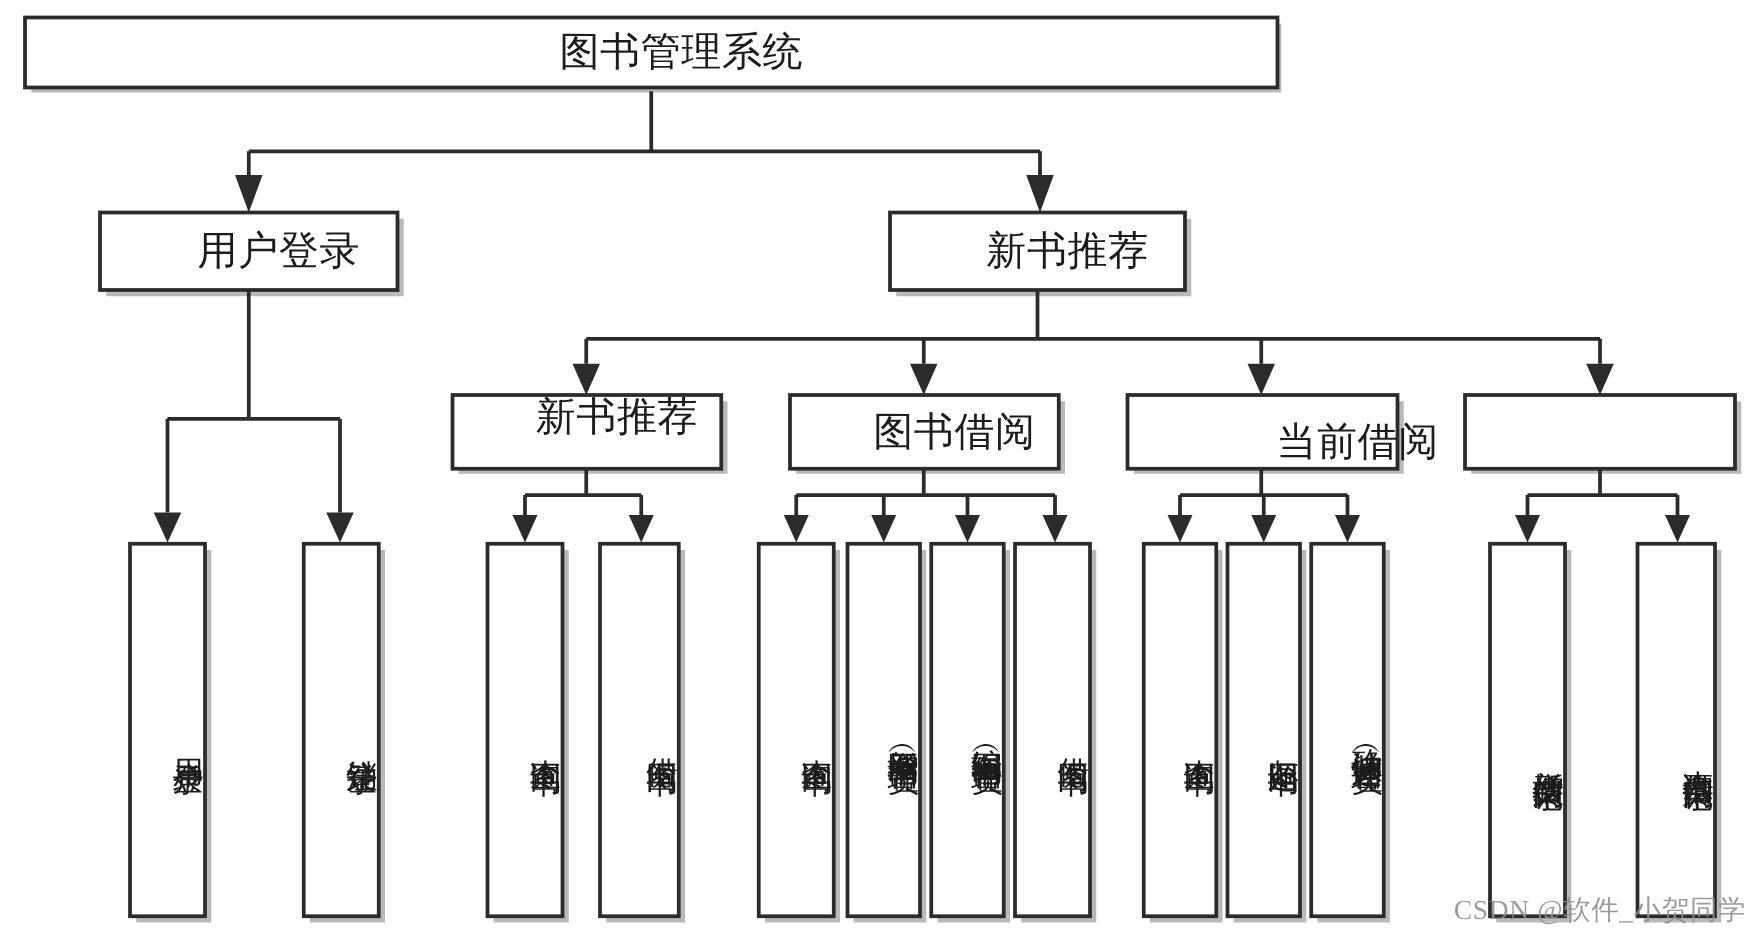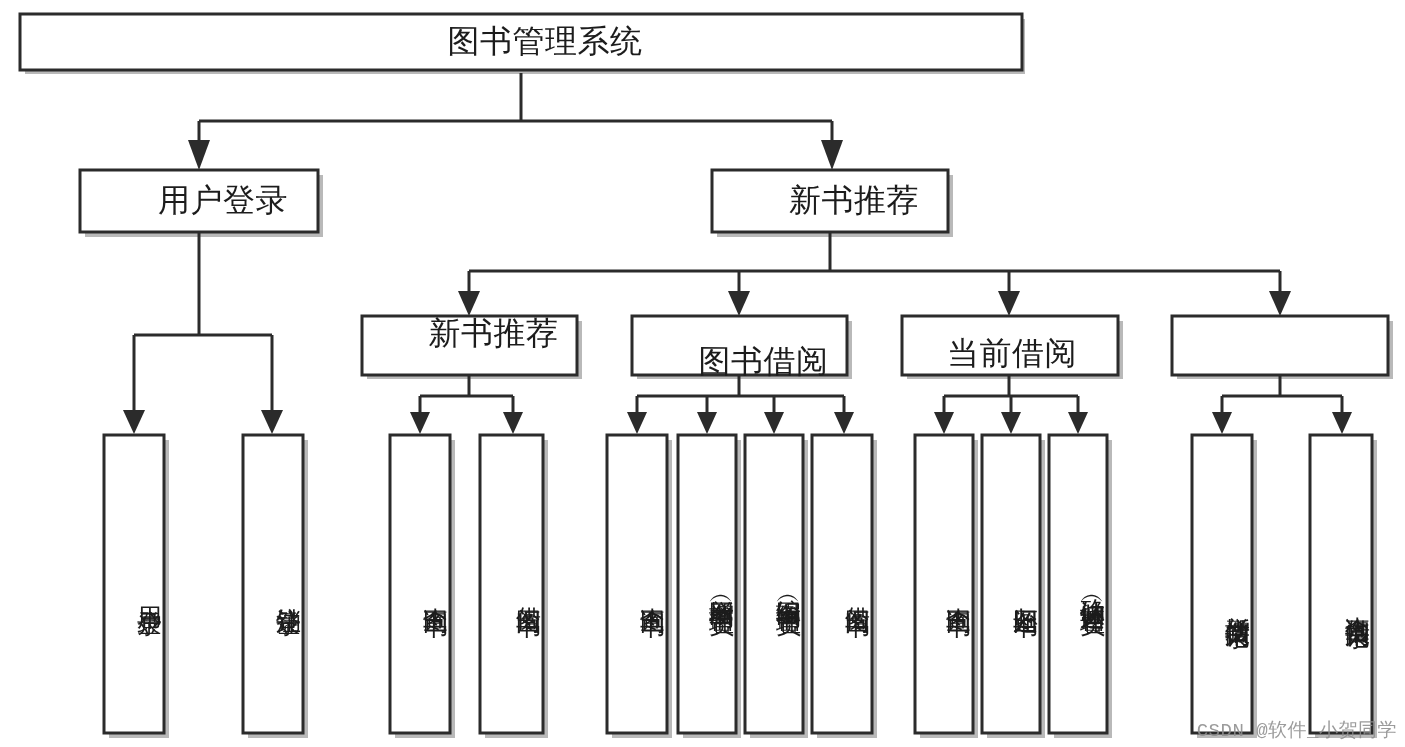--- a/index.html
+++ b/index.html
@@ -67,24 +67,24 @@
     line-height: 1.12;
     letter-spacing: 2px;
     padding-top: 14px;
     align-items: flex-start;
     justify-content: center;
   }
   .watermark {
     position: absolute;
     right: 8px;
     bottom: 4px;
-    font-size: 19px;
+    font-size: 22px;
     color: #8e8e8e;
     opacity: 0.88;
-    font-family: Liberation Mono, monospace;
+    font-family: Liberation Serif, serif;
     white-space: nowrap;
     letter-spacing: 0.5px;
   }
 </style>
 </head>
 <body>
 
 <div id="diagram-root">
 
   <svg id="flow-svg" viewBox="0 0 1405 747">
@@ -215,23 +215,23 @@
   </svg>
 
   <div class="node-label label-horizontal" style="left:20px; top:14px; width:1002px; height:56px;">图书管理系统</div>
 
   <div class="node-label label-horizontal" style="left:80px; top:170px; width:238px; height:62px;">用户登录</div>
 
   <div class="node-label label-horizontal" style="left:712px; top:170px; width:236px; height:62px;">新书推荐</div>
 
   <div class="node-label label-horizontal" style="left:362px; top:304px; width:215px; height:59px;">新书推荐</div>
 
-  <div class="node-label label-horizontal" style="left:632px; top:332px; width:215px; height:59px;">图书借阅</div>
-
-  <div class="node-label label-horizontal" style="left:880px; top:316px; width:216px; height:75px;">当前借阅</div>
+  <div class="node-label label-horizontal" style="left:632px; top:316px; width:215px; height:59px;">图书借阅</div>
+
+  <div class="node-label label-horizontal" style="left:954px; top:316px; width:216px; height:75px;">当前借阅</div>
 
 
   <div class="node-label label-vertical" style="left:104px; top:435px; width:60px; height:298px;">用户登录</div>
   <div class="node-label label-vertical" style="left:243px; top:435px; width:60px; height:298px;">注销登录</div>
 
   <div class="node-label label-vertical" style="left:390px; top:435px; width:60px; height:298px;">查询图书</div>
   <div class="node-label label-vertical" style="left:480px; top:435px; width:63px; height:298px;">借阅图书</div>
 
   <div class="node-label label-vertical" style="left:607px; top:435px; width:60px; height:298px;">查询图书</div>
   <div class="node-label label-vertical" style="left:678px; top:435px; width:58px; height:298px; padding-top:8px;">新增图书（管理员）</div>

